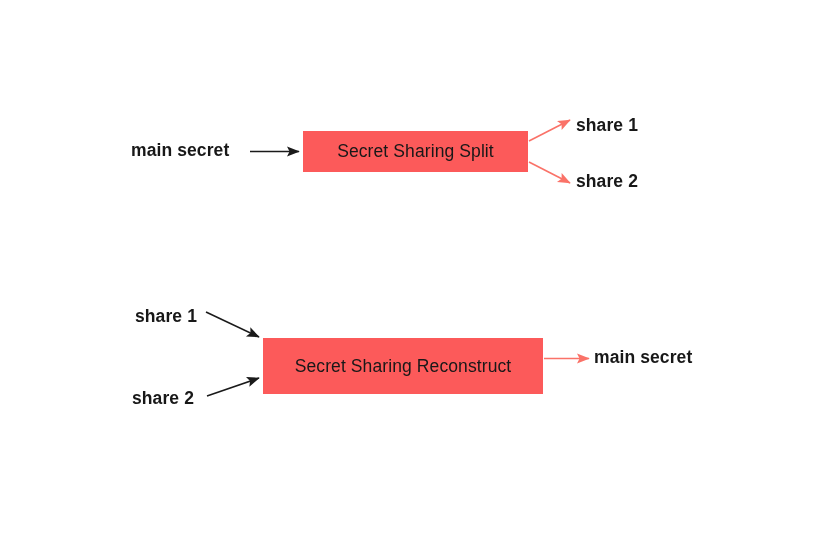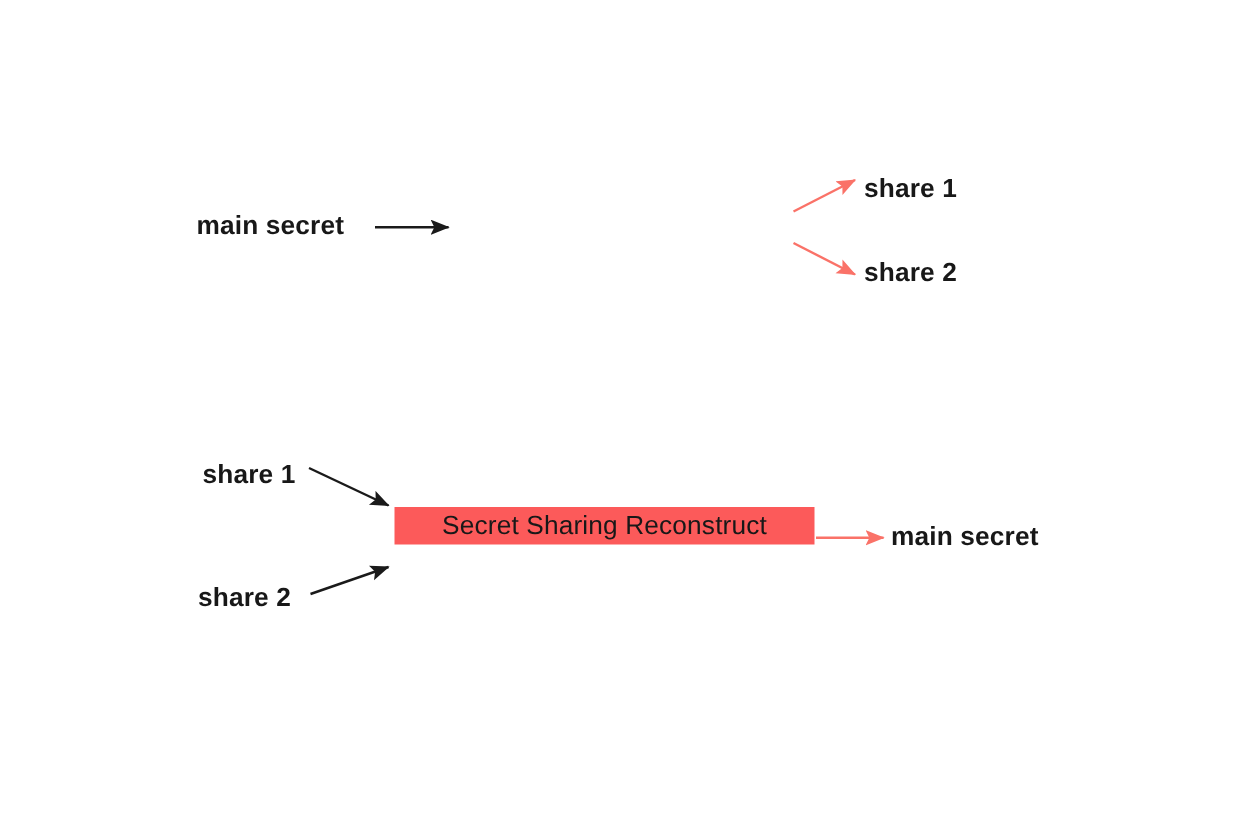--- a/index.html
+++ b/index.html
@@ -50,21 +50,21 @@
   #box-split {
     left: 303px;
     top: 131px;
     width: 225px;
     height: 41px;
   }
   #box-reconstruct {
     left: 263px;
     top: 338px;
     width: 280px;
-    height: 25px;
+    height: 56px;
   }
   #label-main-secret-in   { left: 131px; top: 142px; }
   #label-share1-out       { left: 576px; top: 117px; }
   #label-share2-out       { left: 576px; top: 173px; }
   #label-share1-in        { left: 135px; top: 308px; }
   #label-share2-in        { left: 132px; top: 390px; }
   #label-main-secret-out  { left: 594px; top: 349px; }
 </style>
 </head>
 <body>
@@ -87,20 +87,21 @@
 
     <line x1="529" y1="162" x2="570" y2="183" stroke="#fa7268" stroke-width="1.6" marker-end="url(#arrow-red)"></line>
 
     <line x1="206" y1="312" x2="259" y2="337" stroke="#1a1a1a" stroke-width="1.6" marker-end="url(#arrow-black)"></line>
 
     <line x1="207" y1="396" x2="259" y2="378" stroke="#1a1a1a" stroke-width="1.6" marker-end="url(#arrow-black)"></line>
 
     <line x1="544" y1="358.5" x2="589" y2="358.5" stroke="#fa7268" stroke-width="1.6" marker-end="url(#arrow-red)"></line>
   </svg>
 
+  <div class="proc-box" id="box-split">Secret Sharing Split</div>
 
   <div class="proc-box" id="box-reconstruct">Secret Sharing Reconstruct</div>
 
   <div class="label" id="label-main-secret-in">main secret</div>
 
   <div class="label" id="label-share1-out">share 1</div>
 
   <div class="label" id="label-share2-out">share 2</div>
 
   <div class="label" id="label-share1-in">share 1</div>

